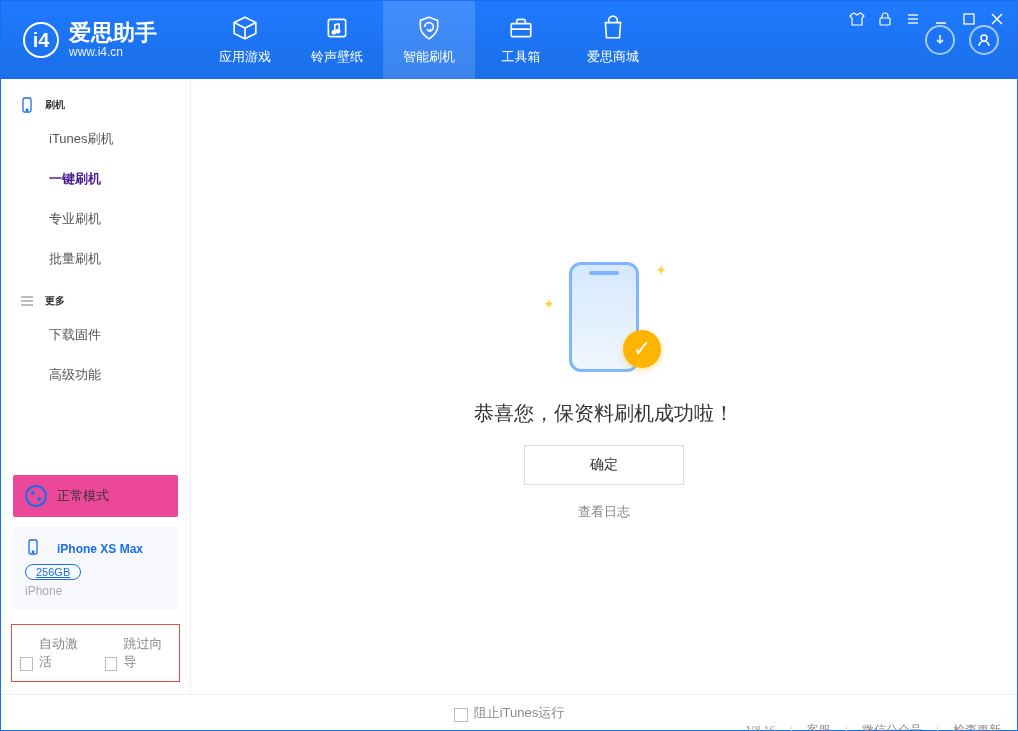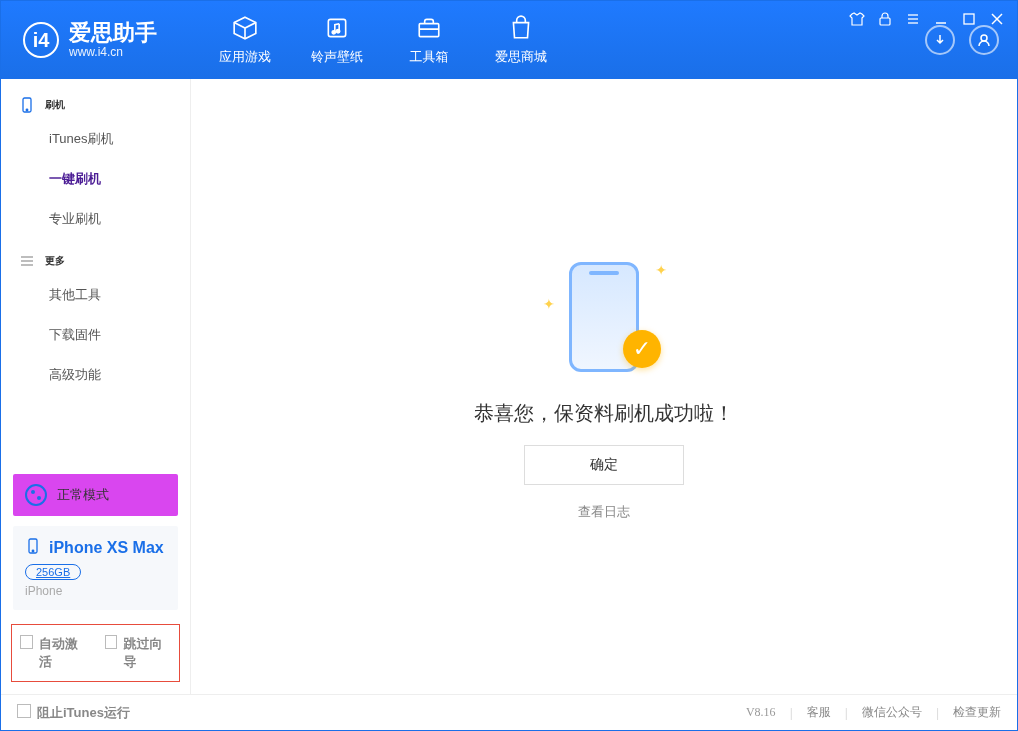--- a/index.html
+++ b/index.html
@@ -22,40 +22,40 @@
 .circ-btn { width: 30px; height: 30px; border: 2px solid rgba(255,255,255,0.6); border-radius: 50%; display: flex; align-items: center; justify-content: center; cursor: pointer; }
 .body { display: flex; height: calc(100% - 78px - 36px); }
 .sidebar { width: 190px; border-right: 1px solid #eee; padding-top: 18px; background: #fff; position: relative; }
 .side-group { padding: 0 18px; }
 .side-head { display: flex; align-items: center; gap: 10px; color: #333; font-size: 10px; font-weight: bold; margin-bottom: 6px; }
 .side-icon { width: 16px; height: 16px; display: flex; align-items: center; justify-content: center; }
 .side-item { padding: 11px 0 11px 30px; font-size: 13px; color: #555; cursor: pointer; }
 .side-item.active { color: #4c1d95; font-weight: bold; }
 .side-spacer { height: 14px; }
 .side-bottom { position: absolute; bottom: 0; left: 0; right: 0; }
-.side-card { margin: 0 12px 10px 12px; background: #d946ef; border-radius: 2px; padding: 10px 12px; display: flex; align-items: center; gap: 10px; }
+.side-card { margin: 0 12px 10px 12px; background: #ec4899; border-radius: 2px; padding: 10px 12px; display: flex; align-items: center; gap: 10px; }
 .side-card-icon { width: 22px; height: 22px; border: 2px solid #1a6fe8; border-radius: 50%; display: flex; align-items: center; justify-content: center; }
 .device-card { margin: 0 12px 14px 12px; background: #f6f8fb; border-radius: 2px; padding: 12px; }
-.device-card .name { color: #1a6fe8; font-size: 16px; font-weight: bold; display: flex; align-items: center; gap: 8px; }
+.device-card .name { color: #1a6fe8; font-size: 12px; font-weight: bold; display: flex; align-items: center; gap: 16px; }
 .badge { display: inline-block; border: 1px solid #1a6fe8; color: #1a6fe8; font-size: 11px; border-radius: 10px; padding: 1px 10px; margin-top: 6px; text-decoration: underline; }
 .device-sub { font-size: 12px; color: #aaa; margin-top: 4px; }
 .checkrow { border: 1.5px solid #e74c3c; margin: 0 10px 12px 10px; padding: 10px 8px; display: flex; gap: 18px; align-items: center; }
-.cb { display: flex; align-items: flex-start; gap: 6px; color: #888; font-size: 13px; font-weight: bold; }
+.cb { display: flex; align-items: flex-end; gap: 6px; color: #888; font-size: 13px; }
 .cb-box { width: 14px; height: 14px; border: 1px solid #bbb; }
 .main { flex: 1; display: flex; flex-direction: column; align-items: center; justify-content: center; gap: 18px; }
 .success-img { width: 130px; height: 130px; position: relative; }
 .phone { position: absolute; left: 30px; top: 10px; width: 70px; height: 110px; border: 3px solid #7fb6ff; border-radius: 12px; background: linear-gradient(180deg,#d6e8ff,#f0f6ff); }
 .phone::before { content:""; position:absolute; top:6px; left:50%; transform:translateX(-50%); width:30px; height:4px; background:#7fb6ff; border-radius:2px; }
 .check { position:absolute; right:8px; bottom:14px; width:38px; height:38px; background:#ffb400; border-radius:50%; display:flex; align-items:center; justify-content:center; color:#fff; font-size:22px; box-shadow:0 2px 6px rgba(255,180,0,0.4); }
 .sparkle { position:absolute; color:#ffd24d; font-size:14px; }
 .s1 { left:4px; top:44px; } .s2 { right:2px; top:10px; }
 .msg { font-size: 20px; color: #333; font-weight: 500; }
 .ok-btn { width: 160px; height: 40px; border: 1px solid #ddd; background: #fff; color: #333; font-size: 14px; cursor: pointer; }
 .loglink { color: #888; font-size: 13px; cursor: pointer; }
-.statusbar { height: 36px; border-top: 1px solid #eee; display: flex; align-items: center; padding: 9px 16px; font-size: 12px; color: #888; }
+.statusbar { height: 36px; border-top: 1px solid #eee; display: flex; align-items: center; padding: 9px 16px; font-size: 12px; color: #888; flex-direction: column; }
 .statusbar .cb { color: #888; }
 .statusbar .right { margin-left: auto; display: flex; align-items: center; gap: 14px; }
 .ver { color: #999; font-family: Liberation Serif, serif; }
 .divider { color: #ddd; }
 .slink { color: #888; cursor: pointer; }
 </style>
 </head>
 <body>
 
 <div class="window">
@@ -118,20 +118,29 @@
       <div class="tab">
         <div class="tab-icon">
             <svg viewBox="0 0 24 24" fill="none" stroke="#fff" stroke-width="1.5">
               <rect x="4" y="4" width="16" height="16" rx="2"></rect>
               <path d="M14 8 L14 15 M14 8 L10 9 L10 16"></path>
               <circle cx="9" cy="16" r="1.5" fill="#fff"></circle>
               <circle cx="13" cy="15" r="1.5" fill="#fff"></circle>
             </svg>
           </div>
         <span>铃声壁纸</span>
+      </div>
+      <div class="tab active">
+        <div class="tab-icon">
+            <svg viewBox="0 0 24 24" fill="none" stroke="#fff" stroke-width="1.5">
+              <path d="M12 2 L20 5 V11 C20 17 12 22 12 22 C12 22 4 17 4 11 V5 Z"></path>
+              <path d="M8 11 A4 4 0 1 1 12 15 M12 15 L10 13 M12 15 L14 13"></path>
+            </svg>
+          </div>
+        <span>智能刷机</span>
       </div>
       <div class="tab">
         <div class="tab-icon">
             <svg viewBox="0 0 24 24" fill="none" stroke="#fff" stroke-width="1.5">
               <rect x="3" y="8" width="18" height="12" rx="1"></rect>
               <path d="M8 8 V6 a2 2 0 0 1 2-2 h4 a2 2 0 0 1 2 2 V8 M3 13 h18"></path>
             </svg>
           </div>
         <span>工具箱</span>
       </div>
@@ -168,34 +177,34 @@
               <svg viewBox="0 0 16 16" fill="none" stroke="#1a6fe8" stroke-width="1.3">
                 <rect x="4" y="1" width="8" height="14" rx="1.5"></rect>
                 <circle cx="8" cy="13" r="0.8" fill="#1a6fe8"></circle>
               </svg>
             </span>
           <span>刷机</span>
         </div>
         <div class="side-item">iTunes刷机</div>
         <div class="side-item active">一键刷机</div>
         <div class="side-item">专业刷机</div>
+        <div class="side-item">批量刷机</div>
       </div>
       <div class="side-spacer"></div>
       <div class="side-group">
         <div class="side-head">
           <span class="side-icon">
               <svg viewBox="0 0 16 16" stroke="#999" stroke-width="1.3">
                 <line x1="2" y1="4" x2="14" y2="4"></line>
                 <line x1="2" y1="8" x2="14" y2="8"></line>
                 <line x1="2" y1="12" x2="14" y2="12"></line>
               </svg>
             </span>
           <span>更多</span>
         </div>
-        <div class="side-item">其他工具</div>
         <div class="side-item">下载固件</div>
         <div class="side-item">高级功能</div>
       </div>
 
       <div class="side-bottom">
         <div class="side-card">
           <div class="side-card-icon">
               <svg width="12" height="12" viewBox="0 0 12 12">
                 <circle cx="3" cy="3" r="2" fill="#1a6fe8"></circle>
                 <circle cx="9" cy="9" r="2" fill="#1a6fe8"></circle>

